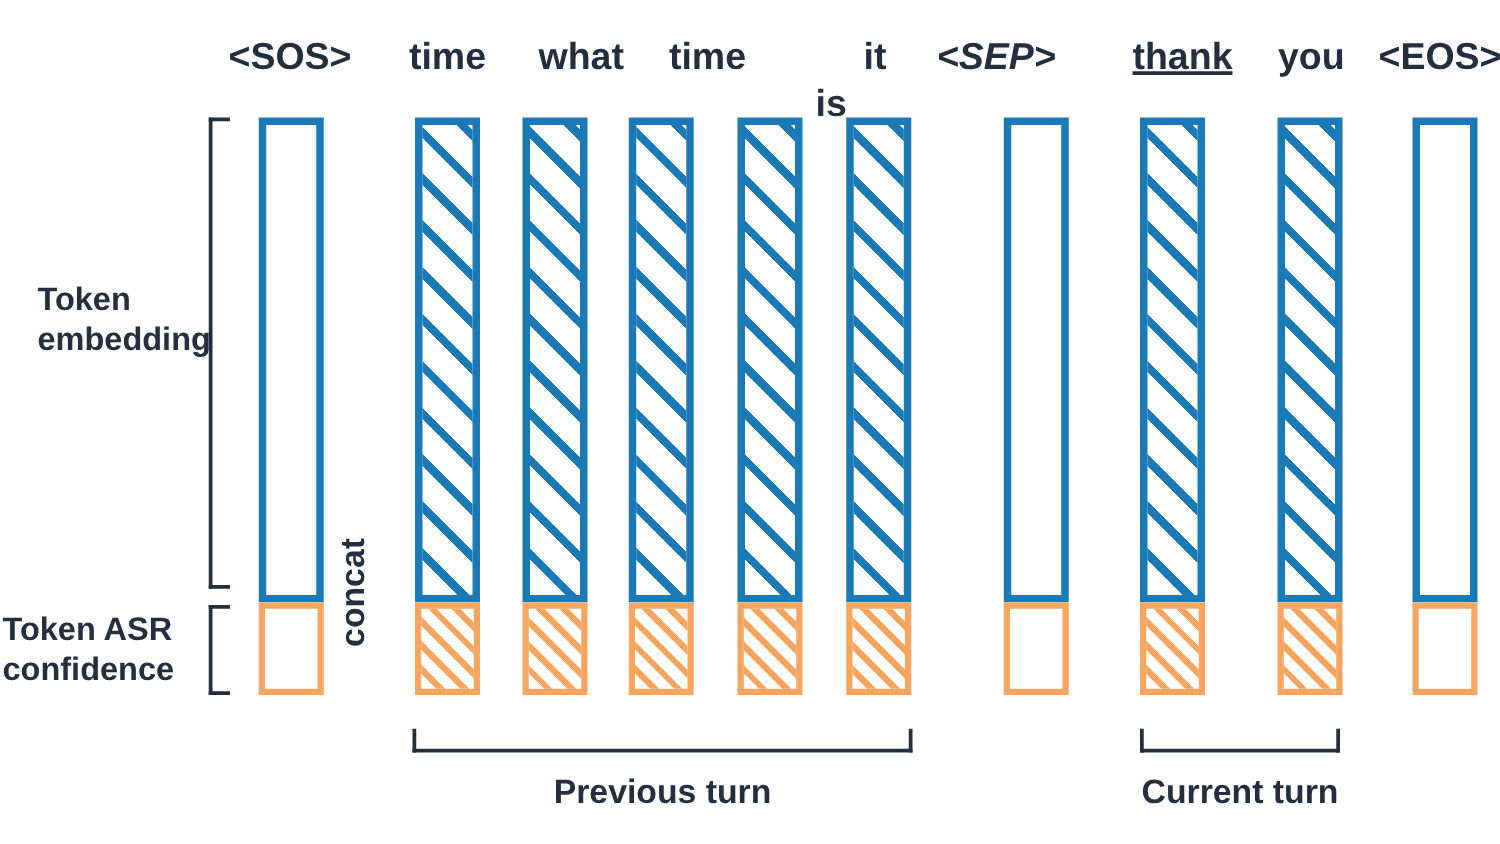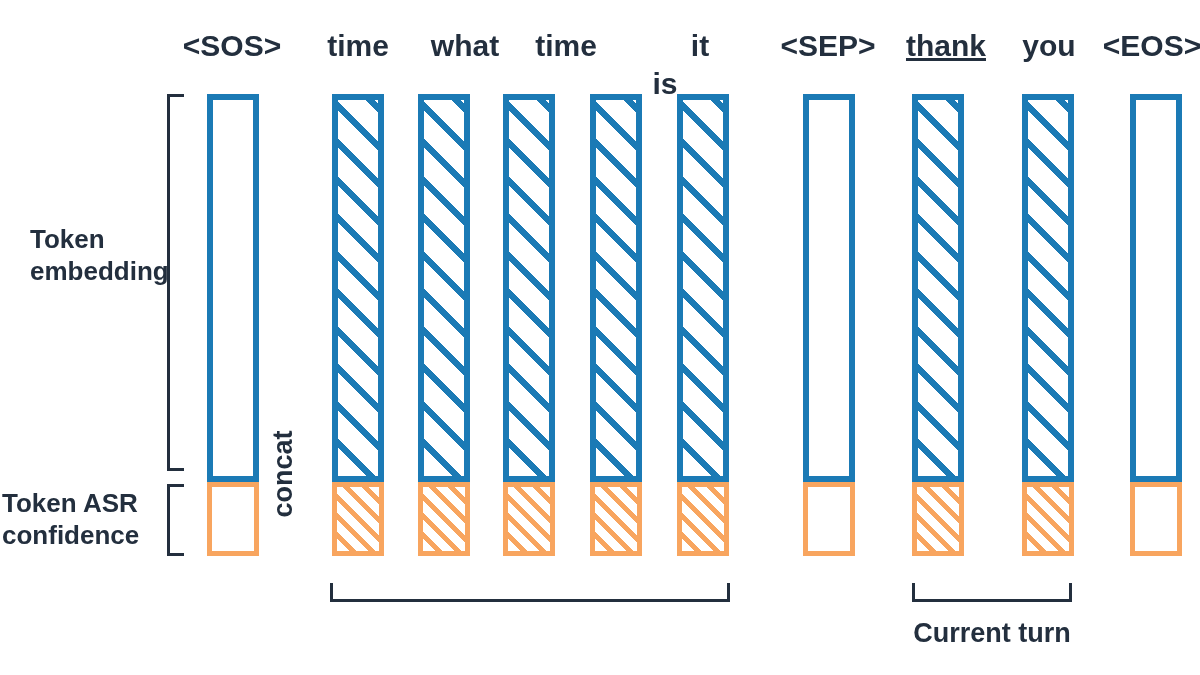--- a/index.html
+++ b/index.html
@@ -147,21 +147,21 @@
     <div class="bar-asr hatched" style="left: 590px;"></div>
   </div>
 
   <div>
     <div class="token-label" style="left: 630px;">it</div>
     <div class="bar-embed hatched" style="left: 677px;"></div>
     <div class="bar-asr hatched" style="left: 677px;"></div>
   </div>
 
   <div>
-    <div class="token-label" style="left: 758px;">&lt;SEP&gt;</div>
+    <div class="token-label" style="left: 727px; font-style: italic;">&lt;SEP&gt;</div>
     <div class="bar-embed" style="left: 803px;"></div>
     <div class="bar-asr" style="left: 803px;"></div>
   </div>
 
   <div>
     <div class="token-label" style="left: 876px; text-decoration: underline;">thank</div>
     <div class="bar-embed hatched" style="left: 912px;"></div>
     <div class="bar-asr hatched" style="left: 912px;"></div>
   </div>
 
@@ -175,15 +175,16 @@
     <div class="token-label" style="left: 1082px;">&lt;EOS&gt;</div>
     <div class="bar-embed" style="left: 1130px;"></div>
     <div class="bar-asr" style="left: 1130px;"></div>
   </div>
 </div>
 
   <div class="hbracket" id="br-prev"></div>
 
   <div class="hbracket" id="br-curr"></div>
 
+  <div class="turn-label" id="lbl-prev">Previous turn</div>
 
   <div class="turn-label" id="lbl-curr">Current turn</div>
 </div>
 
 </body></html>

